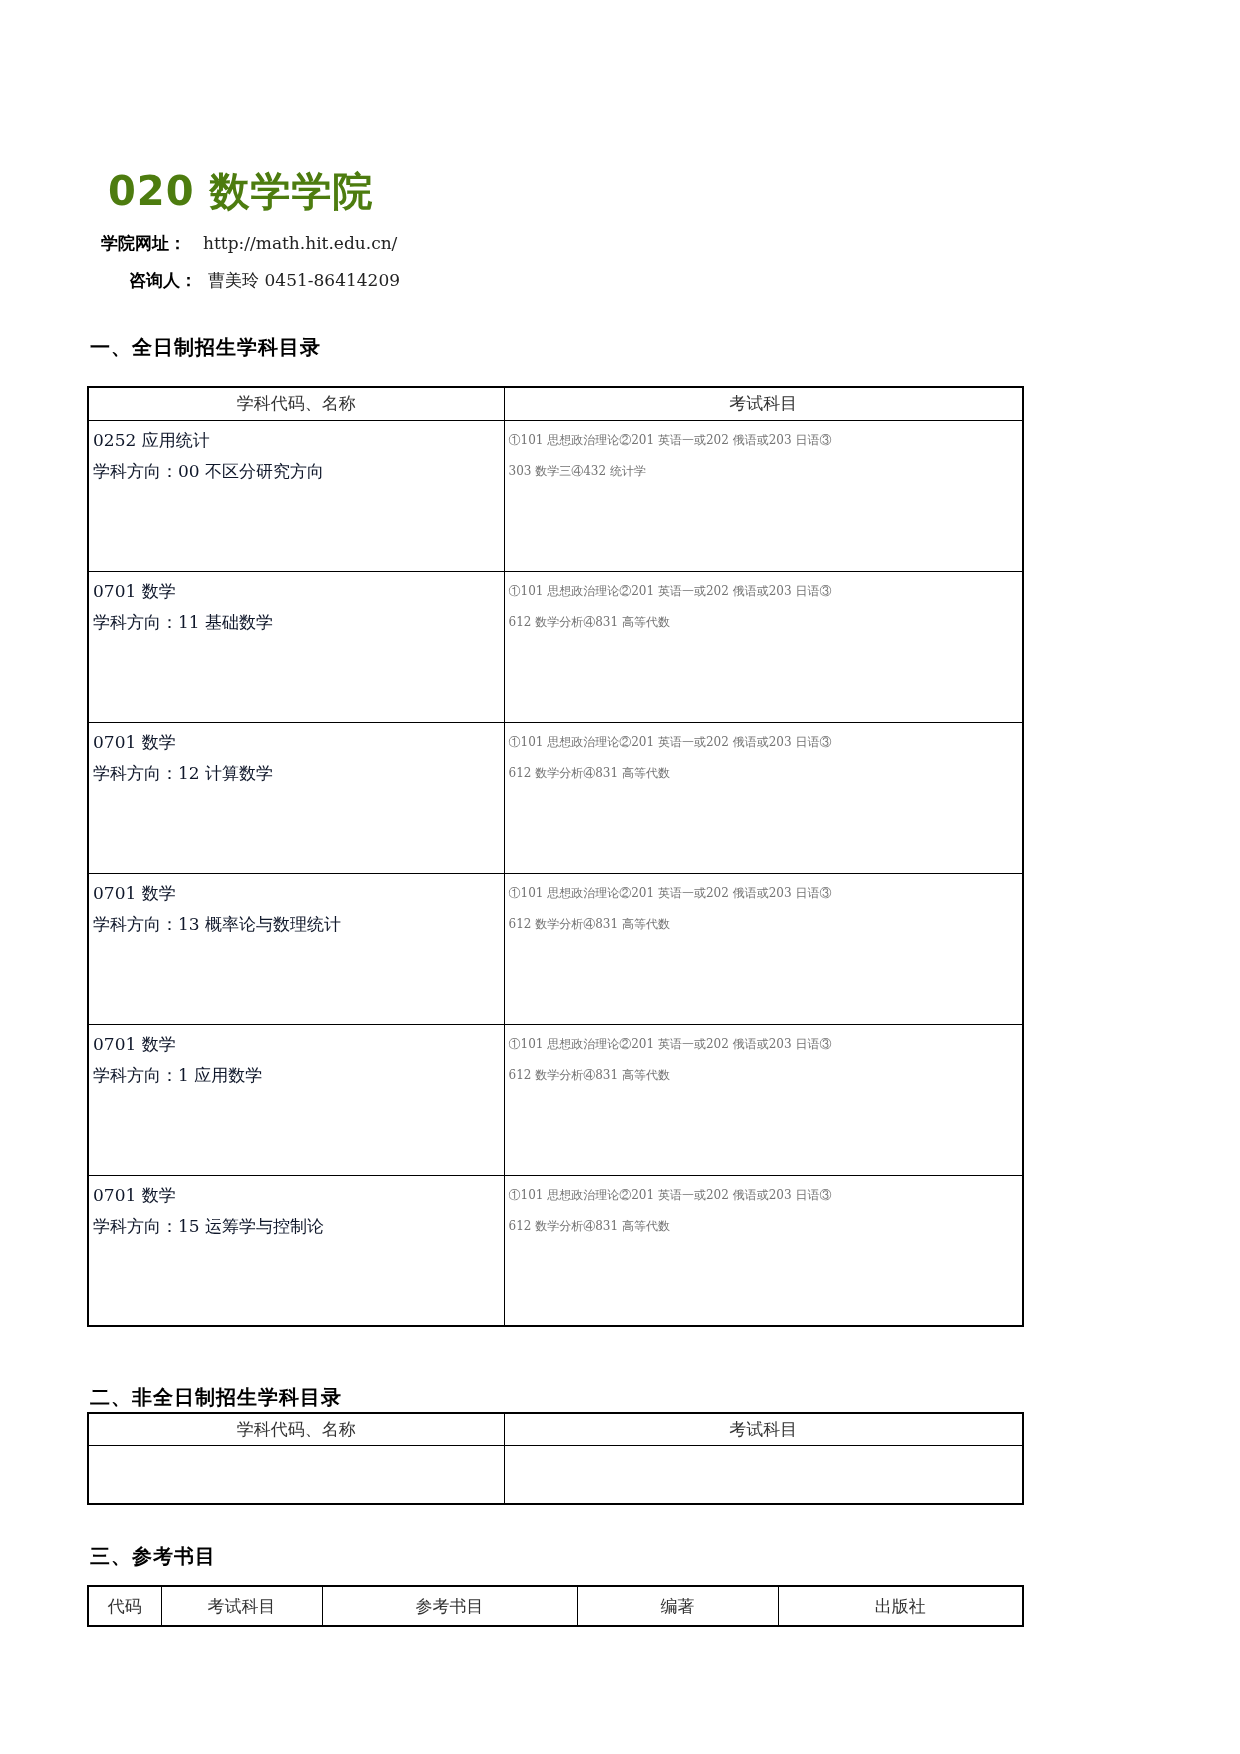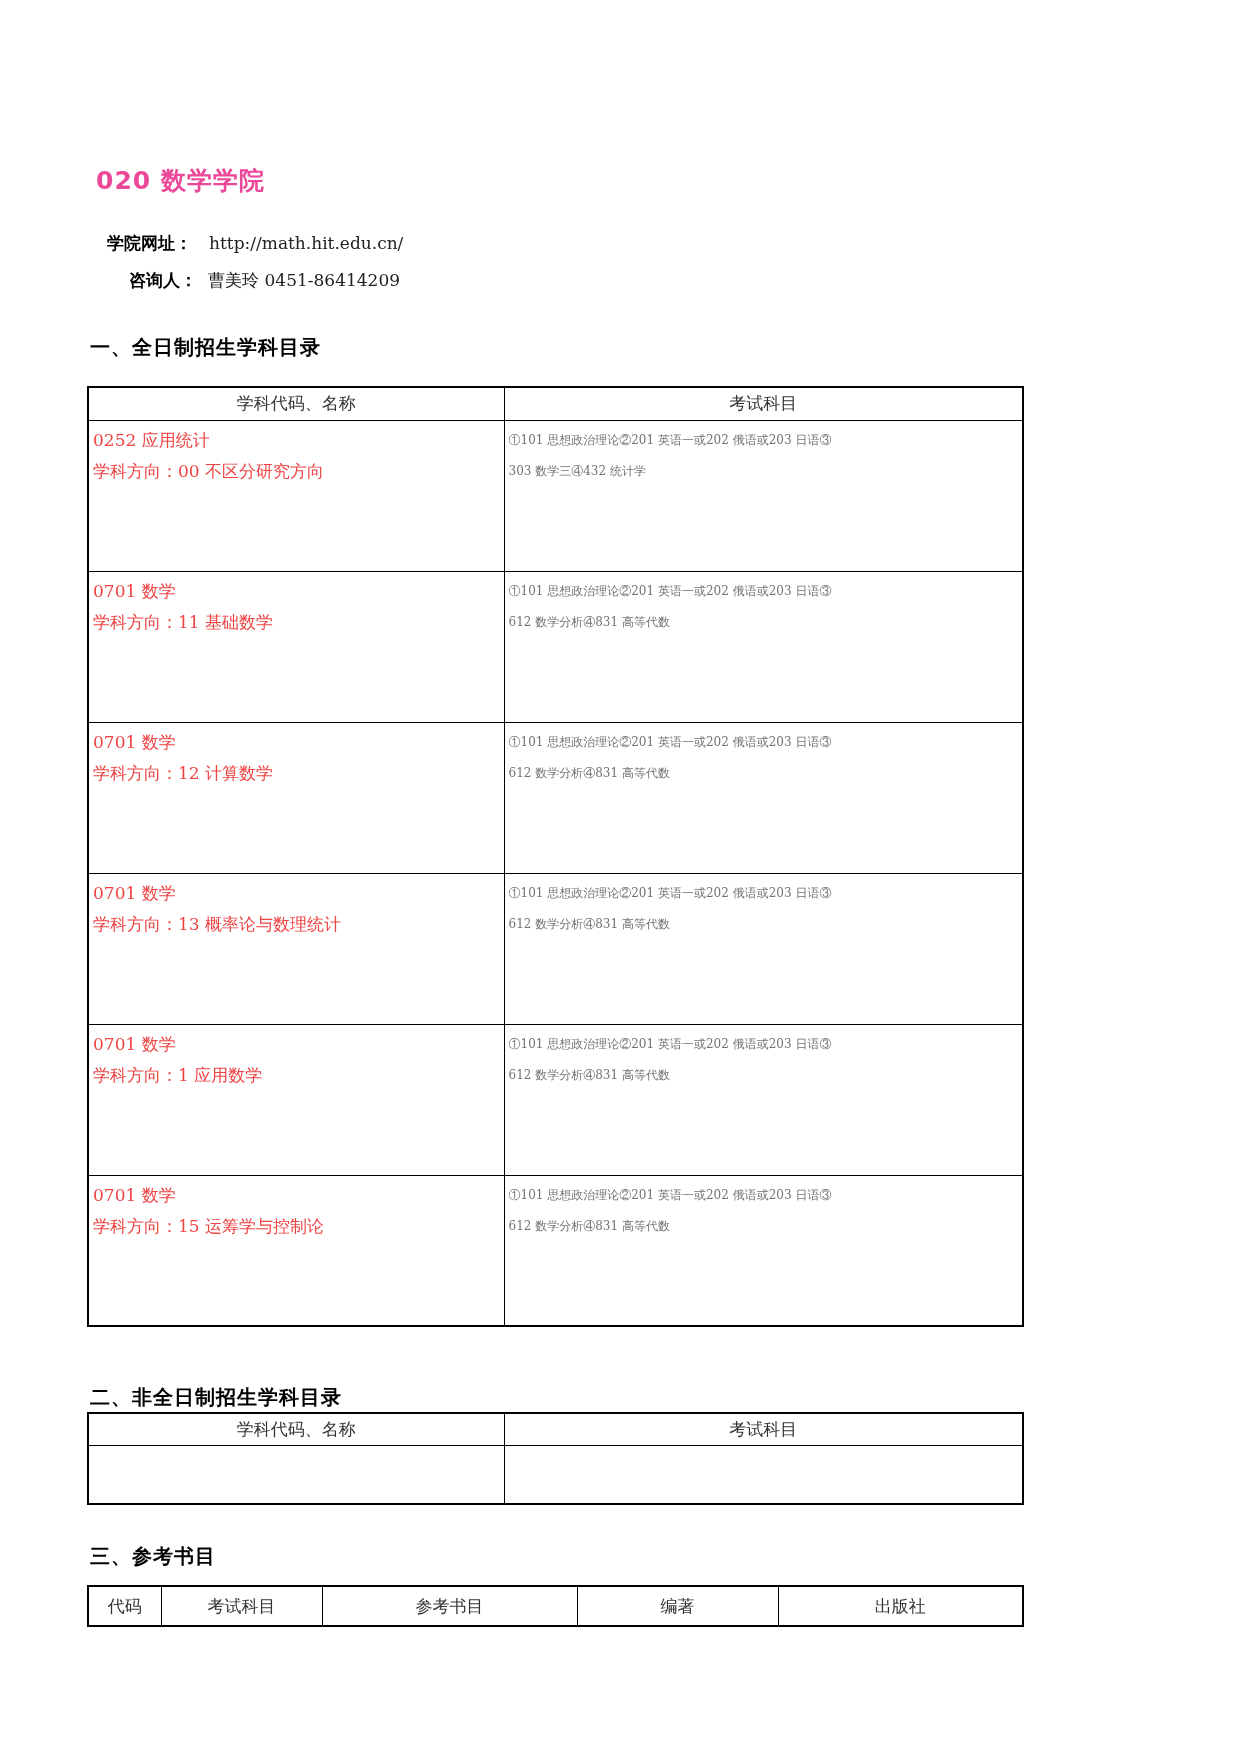--- a/index.html
+++ b/index.html
@@ -3,23 +3,23 @@
 <meta charset="utf-8">
 <style>
   html, body { margin: 0; padding: 0; background: #ffffff; }
   body {
     width: 1240px; height: 1754px; position: relative; overflow: hidden;
     font-family: "DejaVu Serif", "Liberation Serif", serif;
     color: #111;
   }
   .abs { position: absolute; }
   .title {
-    left: 96px; top: 164px;
+    left: 108px; top: 164px;
     font-family: "DejaVu Sans", "Liberation Sans", sans-serif;
-    font-weight: bold; font-size: 25px; letter-spacing: 1px; color: #ec4899;
+    font-weight: bold; font-size: 40px; letter-spacing: 1px; color: #4d7c0f;
   }
   .info-label {
     font-family: "DejaVu Sans", "Liberation Sans", sans-serif;
     font-weight: bold; font-size: 17px; color: #000;
   }
   .info-value { font-size: 17px; color: #222; }
   .section-heading {
     left: 90px;
     font-family: "DejaVu Sans", "Liberation Sans", sans-serif;
     font-weight: bold; font-size: 20px; color: #000; letter-spacing: 1px;
@@ -28,29 +28,29 @@
     position: absolute; border-collapse: collapse; table-layout: fixed;
     border: 2px solid #000;
   }
   table.grid td, table.grid th {
     border: 1.5px solid #000; padding: 4px; vertical-align: top;
     font-weight: normal;
   }
   table.grid th {
     font-size: 17px; color: #333; text-align: center; vertical-align: middle;
   }
-  .cell-left { padding: 8px 0 0 9px; font-size: 17px; line-height: 31px; color: #ef4444; }
+  .cell-left { padding: 8px 0 0 9px; font-size: 17px; line-height: 31px; color: #0f172a; }
   .cell-right { padding: 30px 10px 0 9px; font-size: 12px; line-height: 31px; color: #737373; }
 </style>
 </head>
 <body>
 
 <div class="abs title">020 数学学院</div>
 
-<div class="abs" style="left:107px; top:232px;">
+<div class="abs" style="left:101px; top:232px;">
   <span class="info-label">学院网址：</span>
   <span class="info-value" style="margin-left:12px;">http://math.hit.edu.cn/</span>
 </div>
 
 <div class="abs" style="left:129px; top:269px;">
   <span class="info-label">咨询人：</span>
   <span class="info-value" style="margin-left:6px;">曹美玲 0451-86414209</span>
 </div>
 
 <div class="abs section-heading" style="top:334px;">一、全日制招生学科目录</div>

